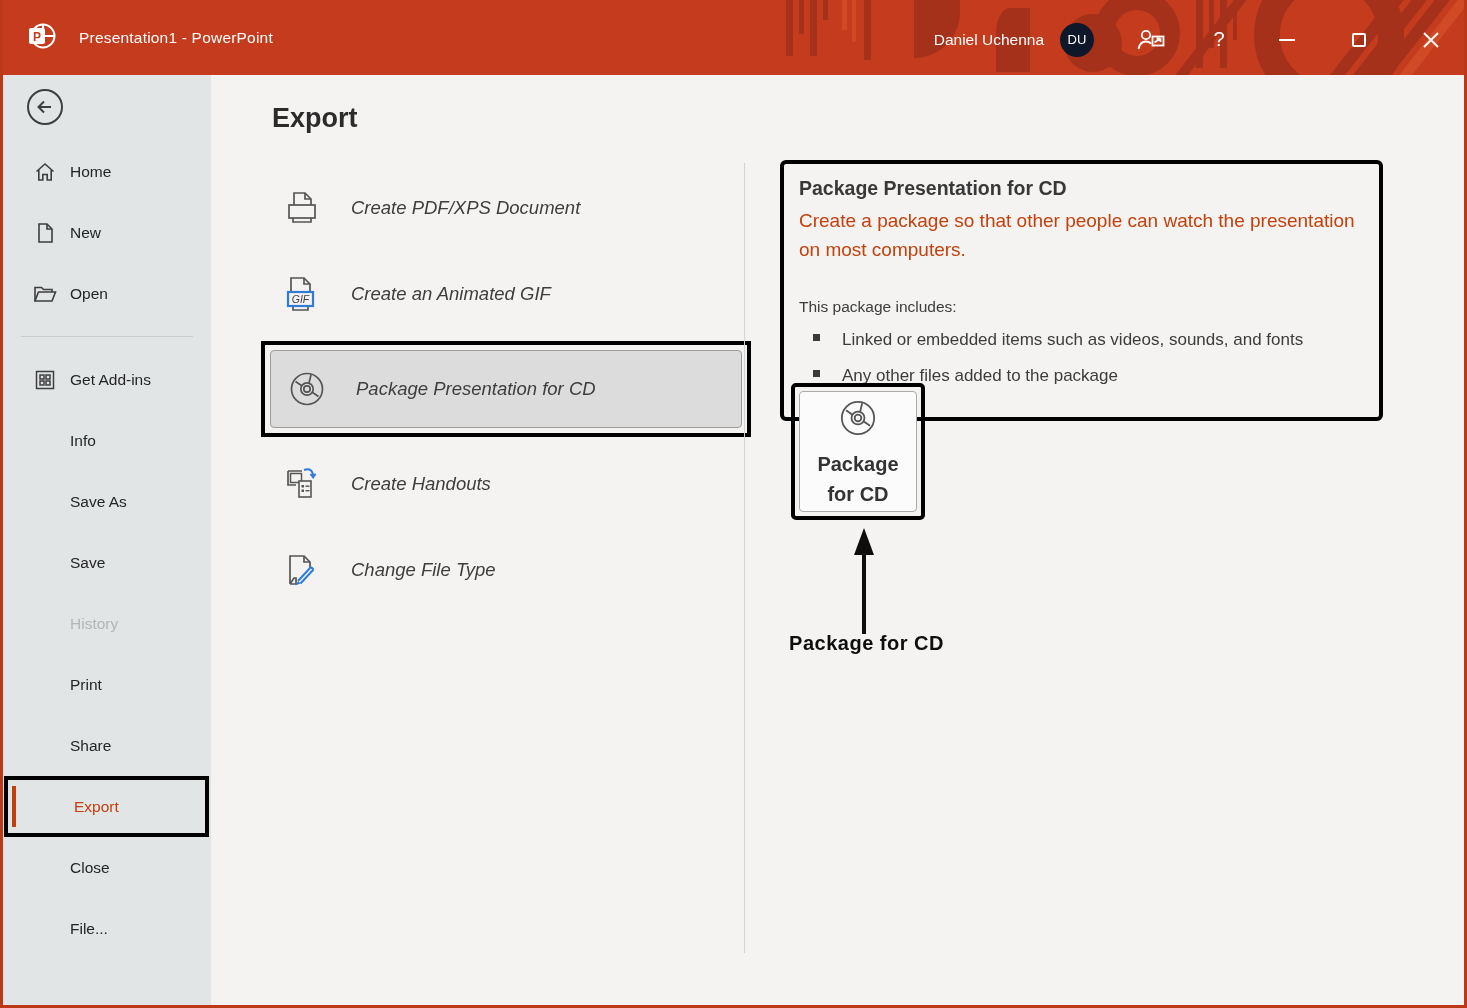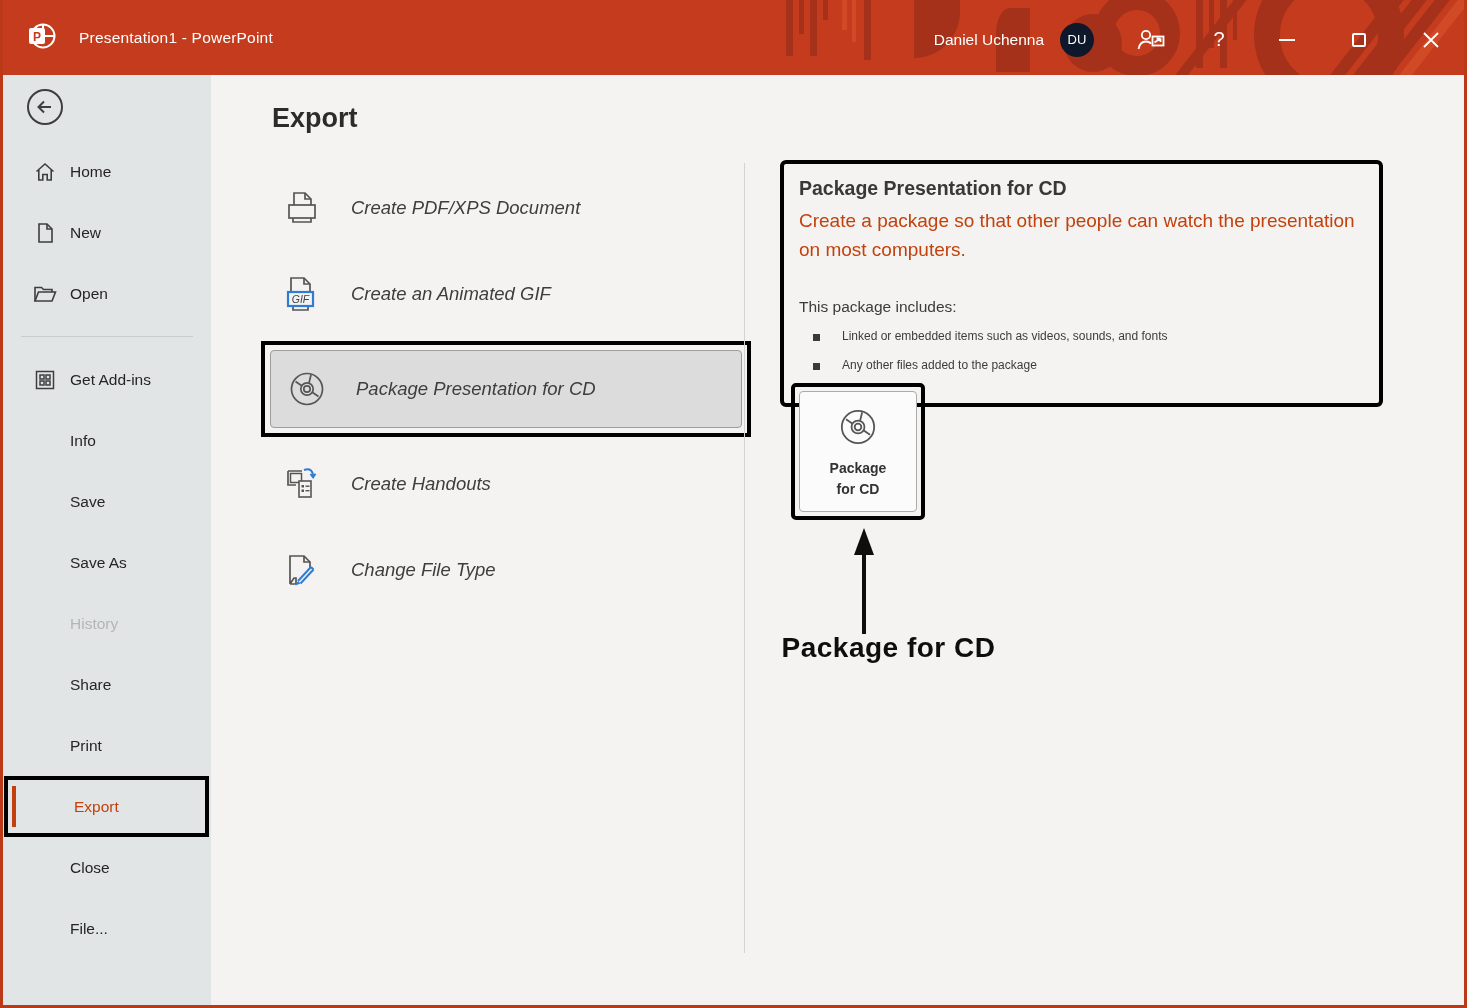--- a/index.html
+++ b/index.html
@@ -81,36 +81,36 @@
   .detail-panel {
     position:absolute; left:569px; top:85px; width:603px;
     border:4px solid #000; border-radius:6px; padding:13px 18px 18px 15px;
   }
   .dp-title { font-size:19.5px; font-weight:700; color:#383838; }
   .dp-desc { font-size:19px; color:#c2410c; line-height:1.55; margin-top:6px; width:560px; }
   .dp-includes { font-size:15.5px; color:#3C3C3C; margin-top:33px; }
   .dp-bullets { list-style:none; margin-top:12px; }
   .dp-bullets li { display:flex; align-items:flex-start; margin-bottom:12px; }
   .sq { width:7px; height:7px; background:#3A3A3A; flex:0 0 auto; margin:6px 22px 0 14px; }
-  .dp-bullets .b-txt { font-size:12px; color:#3C3C3C; line-height:1.4; }
+  .dp-bullets .b-txt { font-size:17px; color:#3C3C3C; line-height:1.4; }
 
   
   .pkg-wrap { position:absolute; left:580px; top:308px; border:4px solid #000; border-radius:5px; padding:4px; }
   .pkg-btn {
     width:118px; height:121px; background:#FBFBFB; border:1px solid #ABABAB; border-radius:4px;
     display:flex; flex-direction:column; align-items:center; justify-content:center; cursor:pointer;
   }
   .pkg-btn svg { margin-bottom:7px; }
-  .pkg-line { font-size:14px; font-weight:600; color:#333; line-height:1.5; }
+  .pkg-line { font-size:20px; font-weight:600; color:#333; line-height:1.5; }
 
   
   .anno-arrow { position:absolute; left:633px; top:453px; }
   .anno-label {
-    position:absolute; left:540px; top:557px; width:275px; text-align:center;
-    font-size:28px; font-weight:800; color:#0E0E0E; letter-spacing:0.5px; white-space:nowrap;
+    position:absolute; left:518px; top:557px; width:275px; text-align:center;
+    font-size:20px; font-weight:800; color:#0E0E0E; letter-spacing:0.5px; white-space:nowrap;
   }
 </style>
 </head>
 <body>
 
 <div class="window">
 
   <div class="titlebar">
     <div class="tb-pattern">
       <div class="shp" style="left:22px;top:0;width:7px;height:56px;"></div>
@@ -225,33 +225,33 @@
                 <rect x="12" y="12" width="4" height="4"></rect>
             </svg>
           </span>
           <span>Get Add-ins</span>
         </div>
 
         <div class="side-item no-ico">
           <span>Info</span>
         </div>
         <div class="side-item no-ico">
+          <span>Save As</span>
+        </div>
+        <div class="side-item no-ico">
           <span>Save</span>
-        </div>
-        <div class="side-item no-ico">
-          <span>Save As</span>
         </div>
         <div class="side-item no-ico disabled">
           <span>History</span>
         </div>
         <div class="side-item no-ico">
+          <span>Print</span>
+        </div>
+        <div class="side-item no-ico">
           <span>Share</span>
-        </div>
-        <div class="side-item no-ico">
-          <span>Print</span>
         </div>
 
         <div class="export-wrap">
           <div class="export-accent"></div>
           <div class="side-item">
             <span>Export</span>
           </div>
         </div>
 
         <div class="side-item no-ico">

